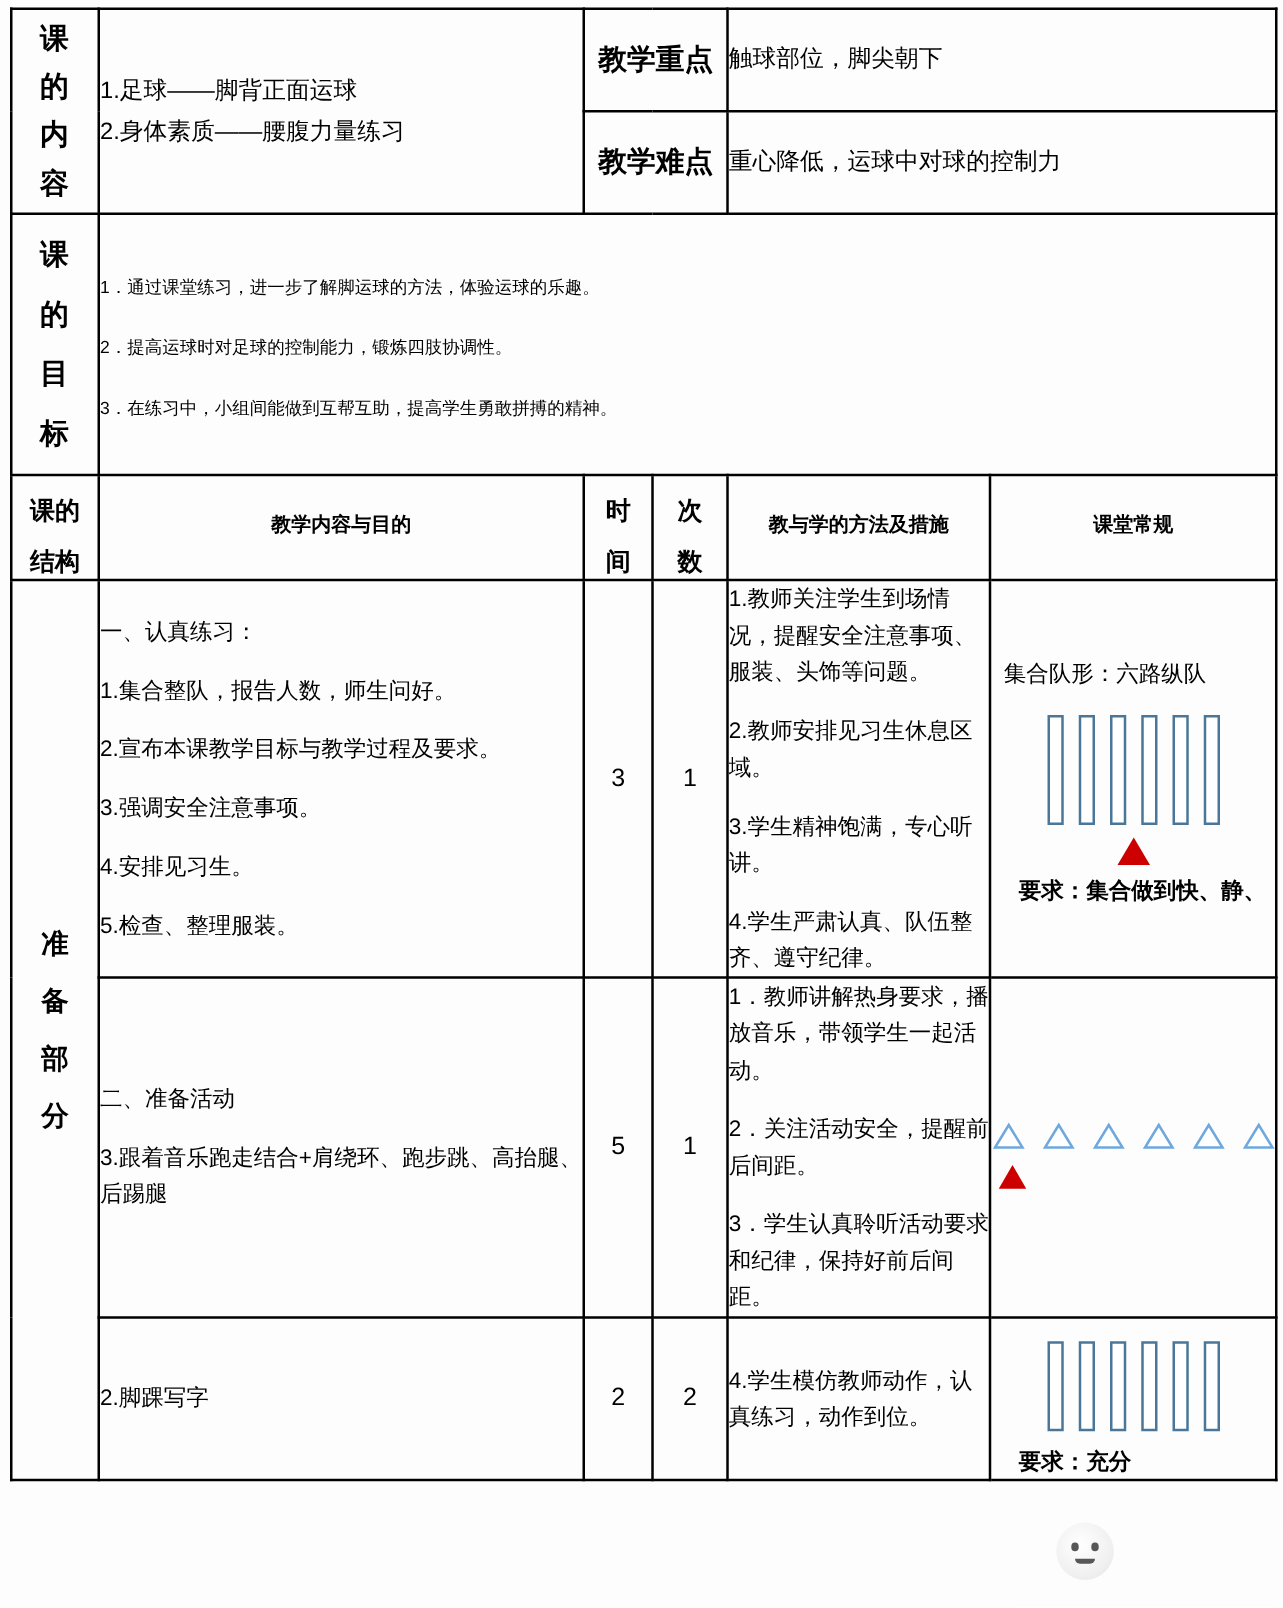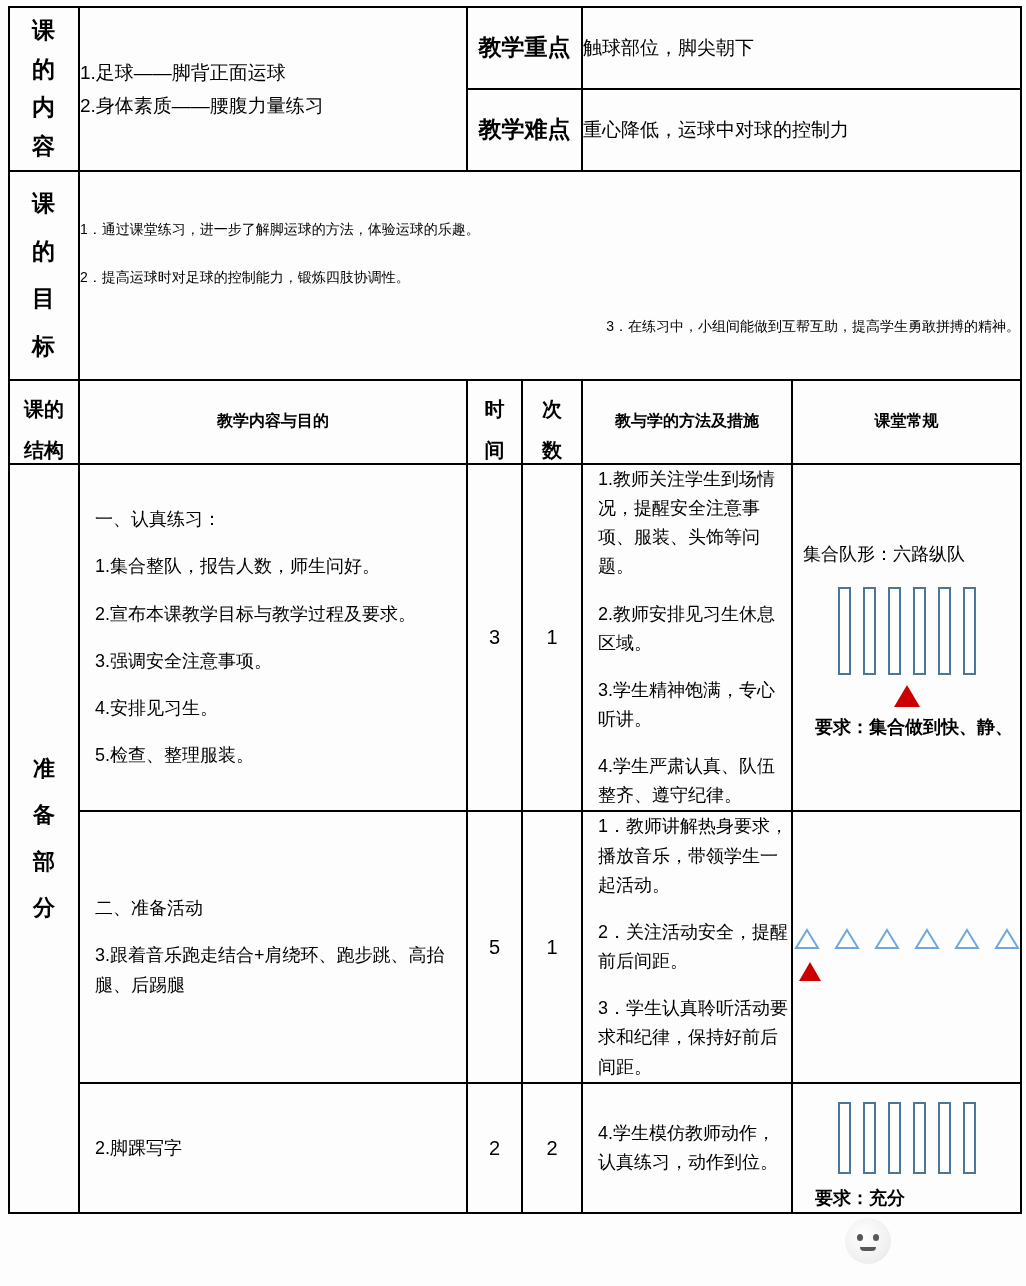--- a/index.html
+++ b/index.html
@@ -64,21 +64,21 @@
     font-size: 19px;
     line-height: 1.6;
   }
 
   .goals-cell {
     padding: 14px 14px 14px 16px;
     font-size: 14px;
     line-height: 1.6;
   }
   .goals-cell .goal { margin: 14px 0 26px 0; }
-  .goals-cell .goal:last-child { margin-bottom: 10px; text-align: right; }
+  .goals-cell .goal:last-child { margin-bottom: 10px; }
 
   
   .colhead {
     text-align: center;
     font-weight: bold;
     font-size: 16px;
     padding: 14px 4px;
     line-height: 1.3;
   }
   .colhead.stackv {
@@ -95,21 +95,21 @@
     padding: 4px 2px;
   }
   .section-label .ch { display: block; margin: 22px 0; }
 
   .body-cell {
     font-size: 18px;
     line-height: 1.62;
     padding: 12px 8px 12px 12px;
     vertical-align: top;
   }
-  .body-cell p { margin: 0 0 18px 15px; }
+  .body-cell p { margin: 0 0 18px 0; }
   .body-cell p:last-child { margin-bottom: 0; }
 
   .numcell {
     text-align: center;
     font-size: 20px;
     vertical-align: middle;
   }
 
   
   .org-cell {

